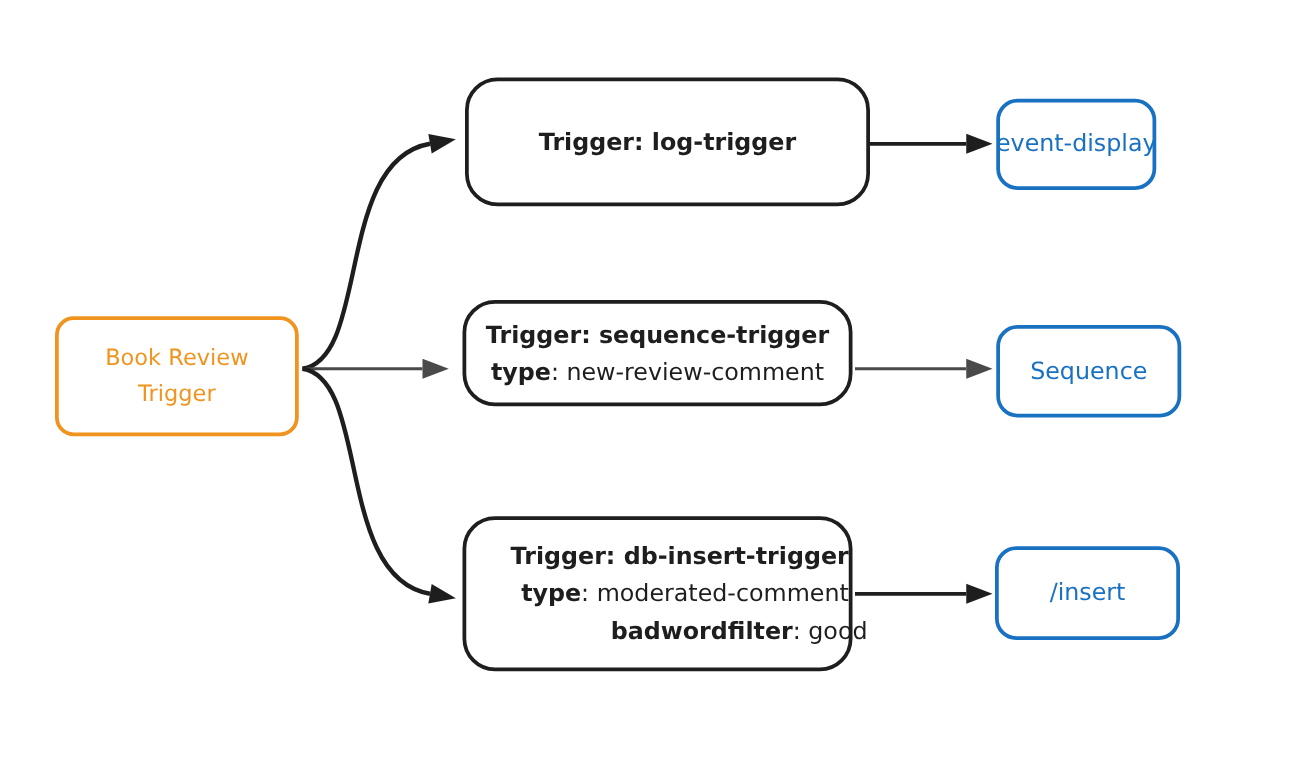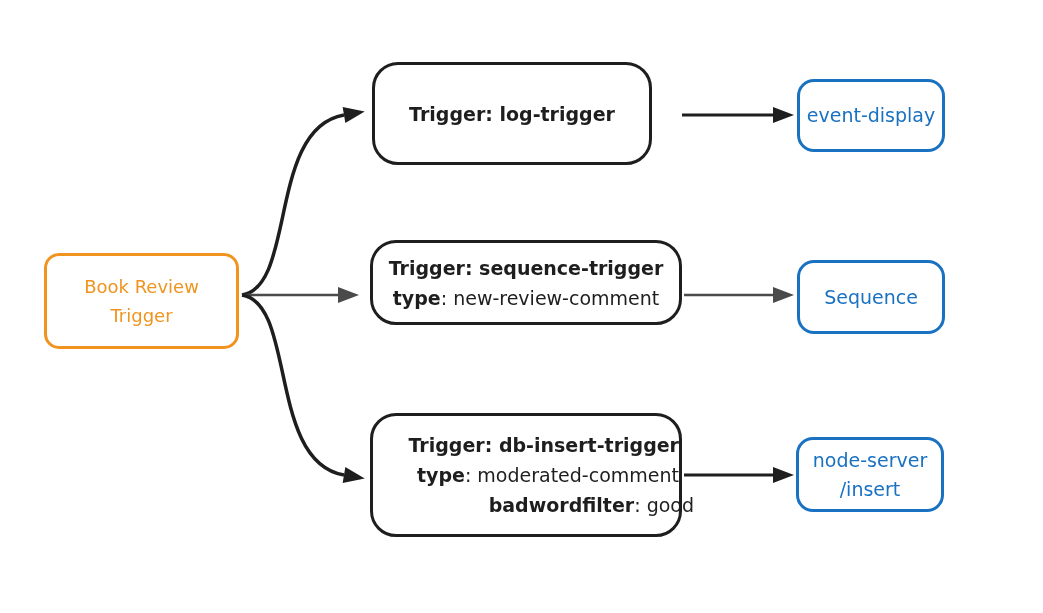--- a/index.html
+++ b/index.html
@@ -50,32 +50,32 @@
     border-radius: 15px;
     color: var(--orange);
     font-size: 18px; line-height: 29px;
   }
   .trigger {
     border: 3px solid var(--ink);
     border-radius: 26px;
     color: var(--ink);
     font-size: 19px; line-height: 30px;
   }
-  .t1 { left: 372px; top: 62px;  width: 280px; height: 103px; text-align: center; }
+  .t1 { left: 372px; top: 62px;  width: 324px; height: 103px; text-align: center; }
   .t2 { left: 370px; top: 240px; width: 312px; height: 85px; }
   .t3 { left: 370px; top: 413px; width: 312px; height: 124px; align-items: flex-end; }
   .shift { transform: translateX(15px); }
 
   .sink {
     border: 3px solid var(--blue);
     border-radius: 17px;
     color: var(--blue);
     font-size: 19px; line-height: 29px;
   }
-  .s1 { left: 797px; top: 79px;  width: 148px; height: 73px; }
+  .s1 { left: 797px; top: 79px;  width: 128px; height: 73px; }
   .s2 { left: 797px; top: 260px; width: 148px; height: 74px; }
   .s3 { left: 796px; top: 437px; width: 148px; height: 75px; }
 </style>
 </head>
 <body>
 
 <div class="canvas">
 
   <svg class="edges" viewBox="0 0 1043 613" xmlns="http://www.w3.org/2000/svg">
     <defs>
@@ -118,17 +118,16 @@
 
   <div class="node sink s1">
     <div class="line">event-display</div>
   </div>
 
   <div class="node sink s2">
     <div class="line">Sequence</div>
   </div>
 
   <div class="node sink s3">
-    <div class="line">node-server</div>
     <div class="line">/insert</div>
   </div>
 
 </div>
 
 </body></html>

